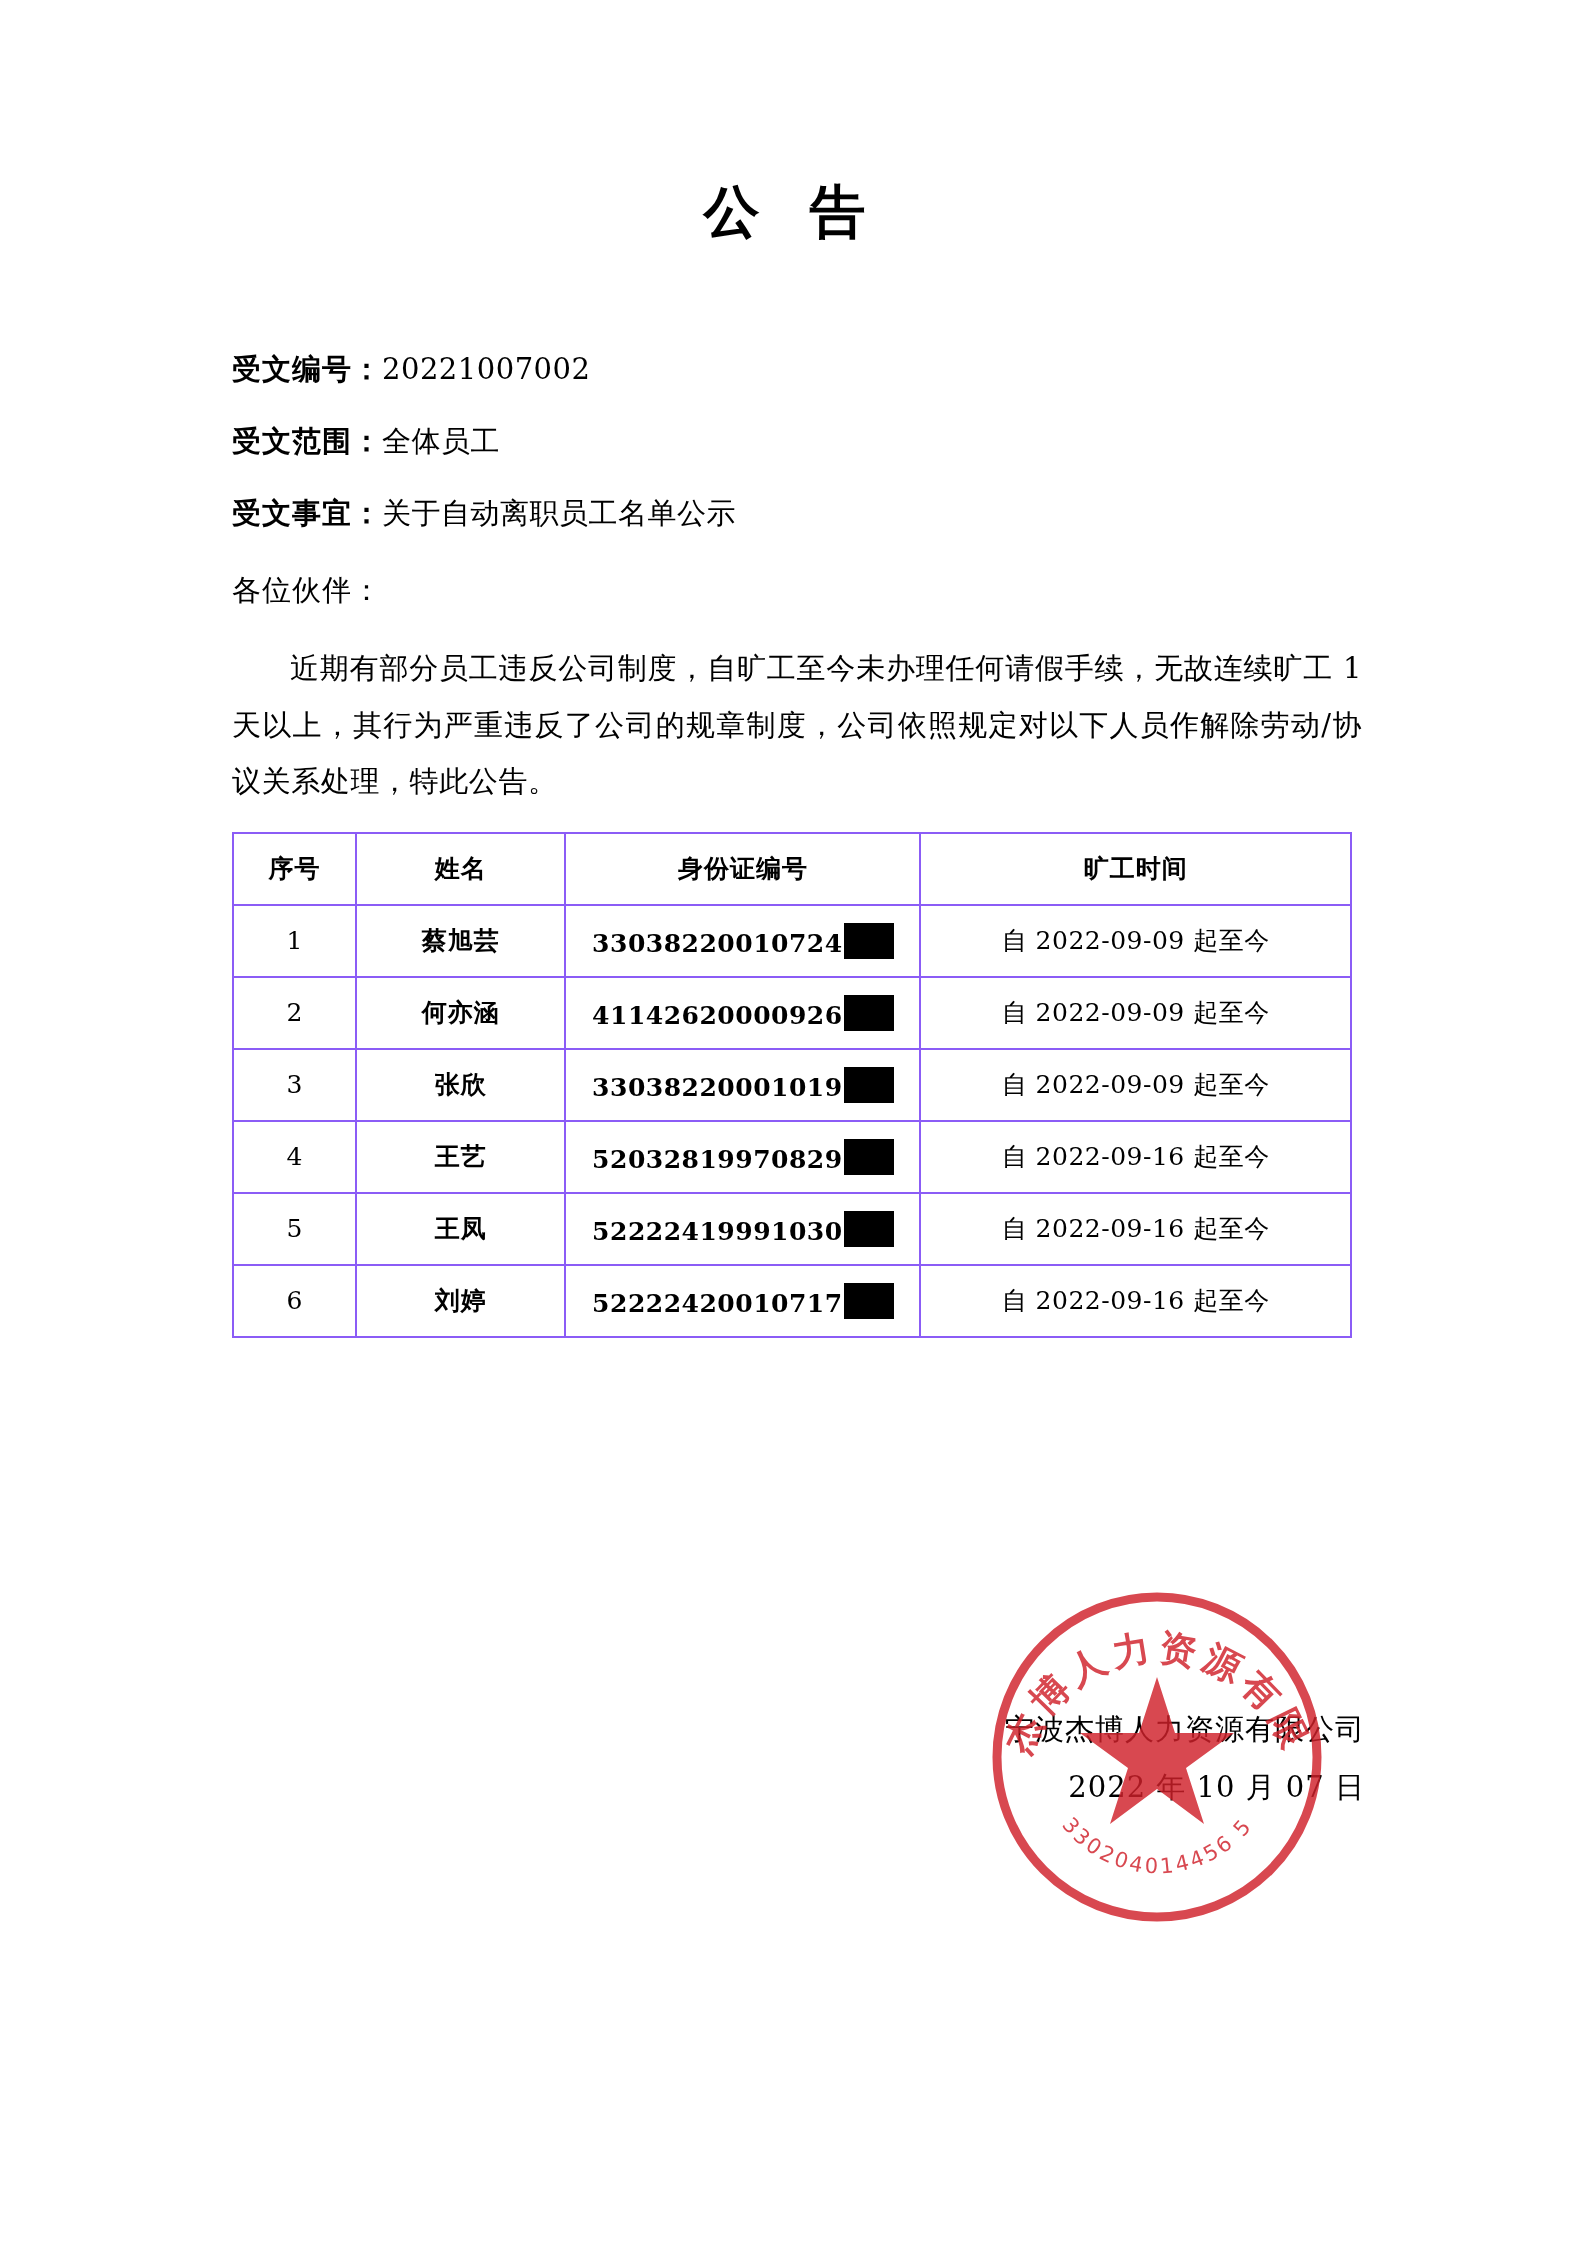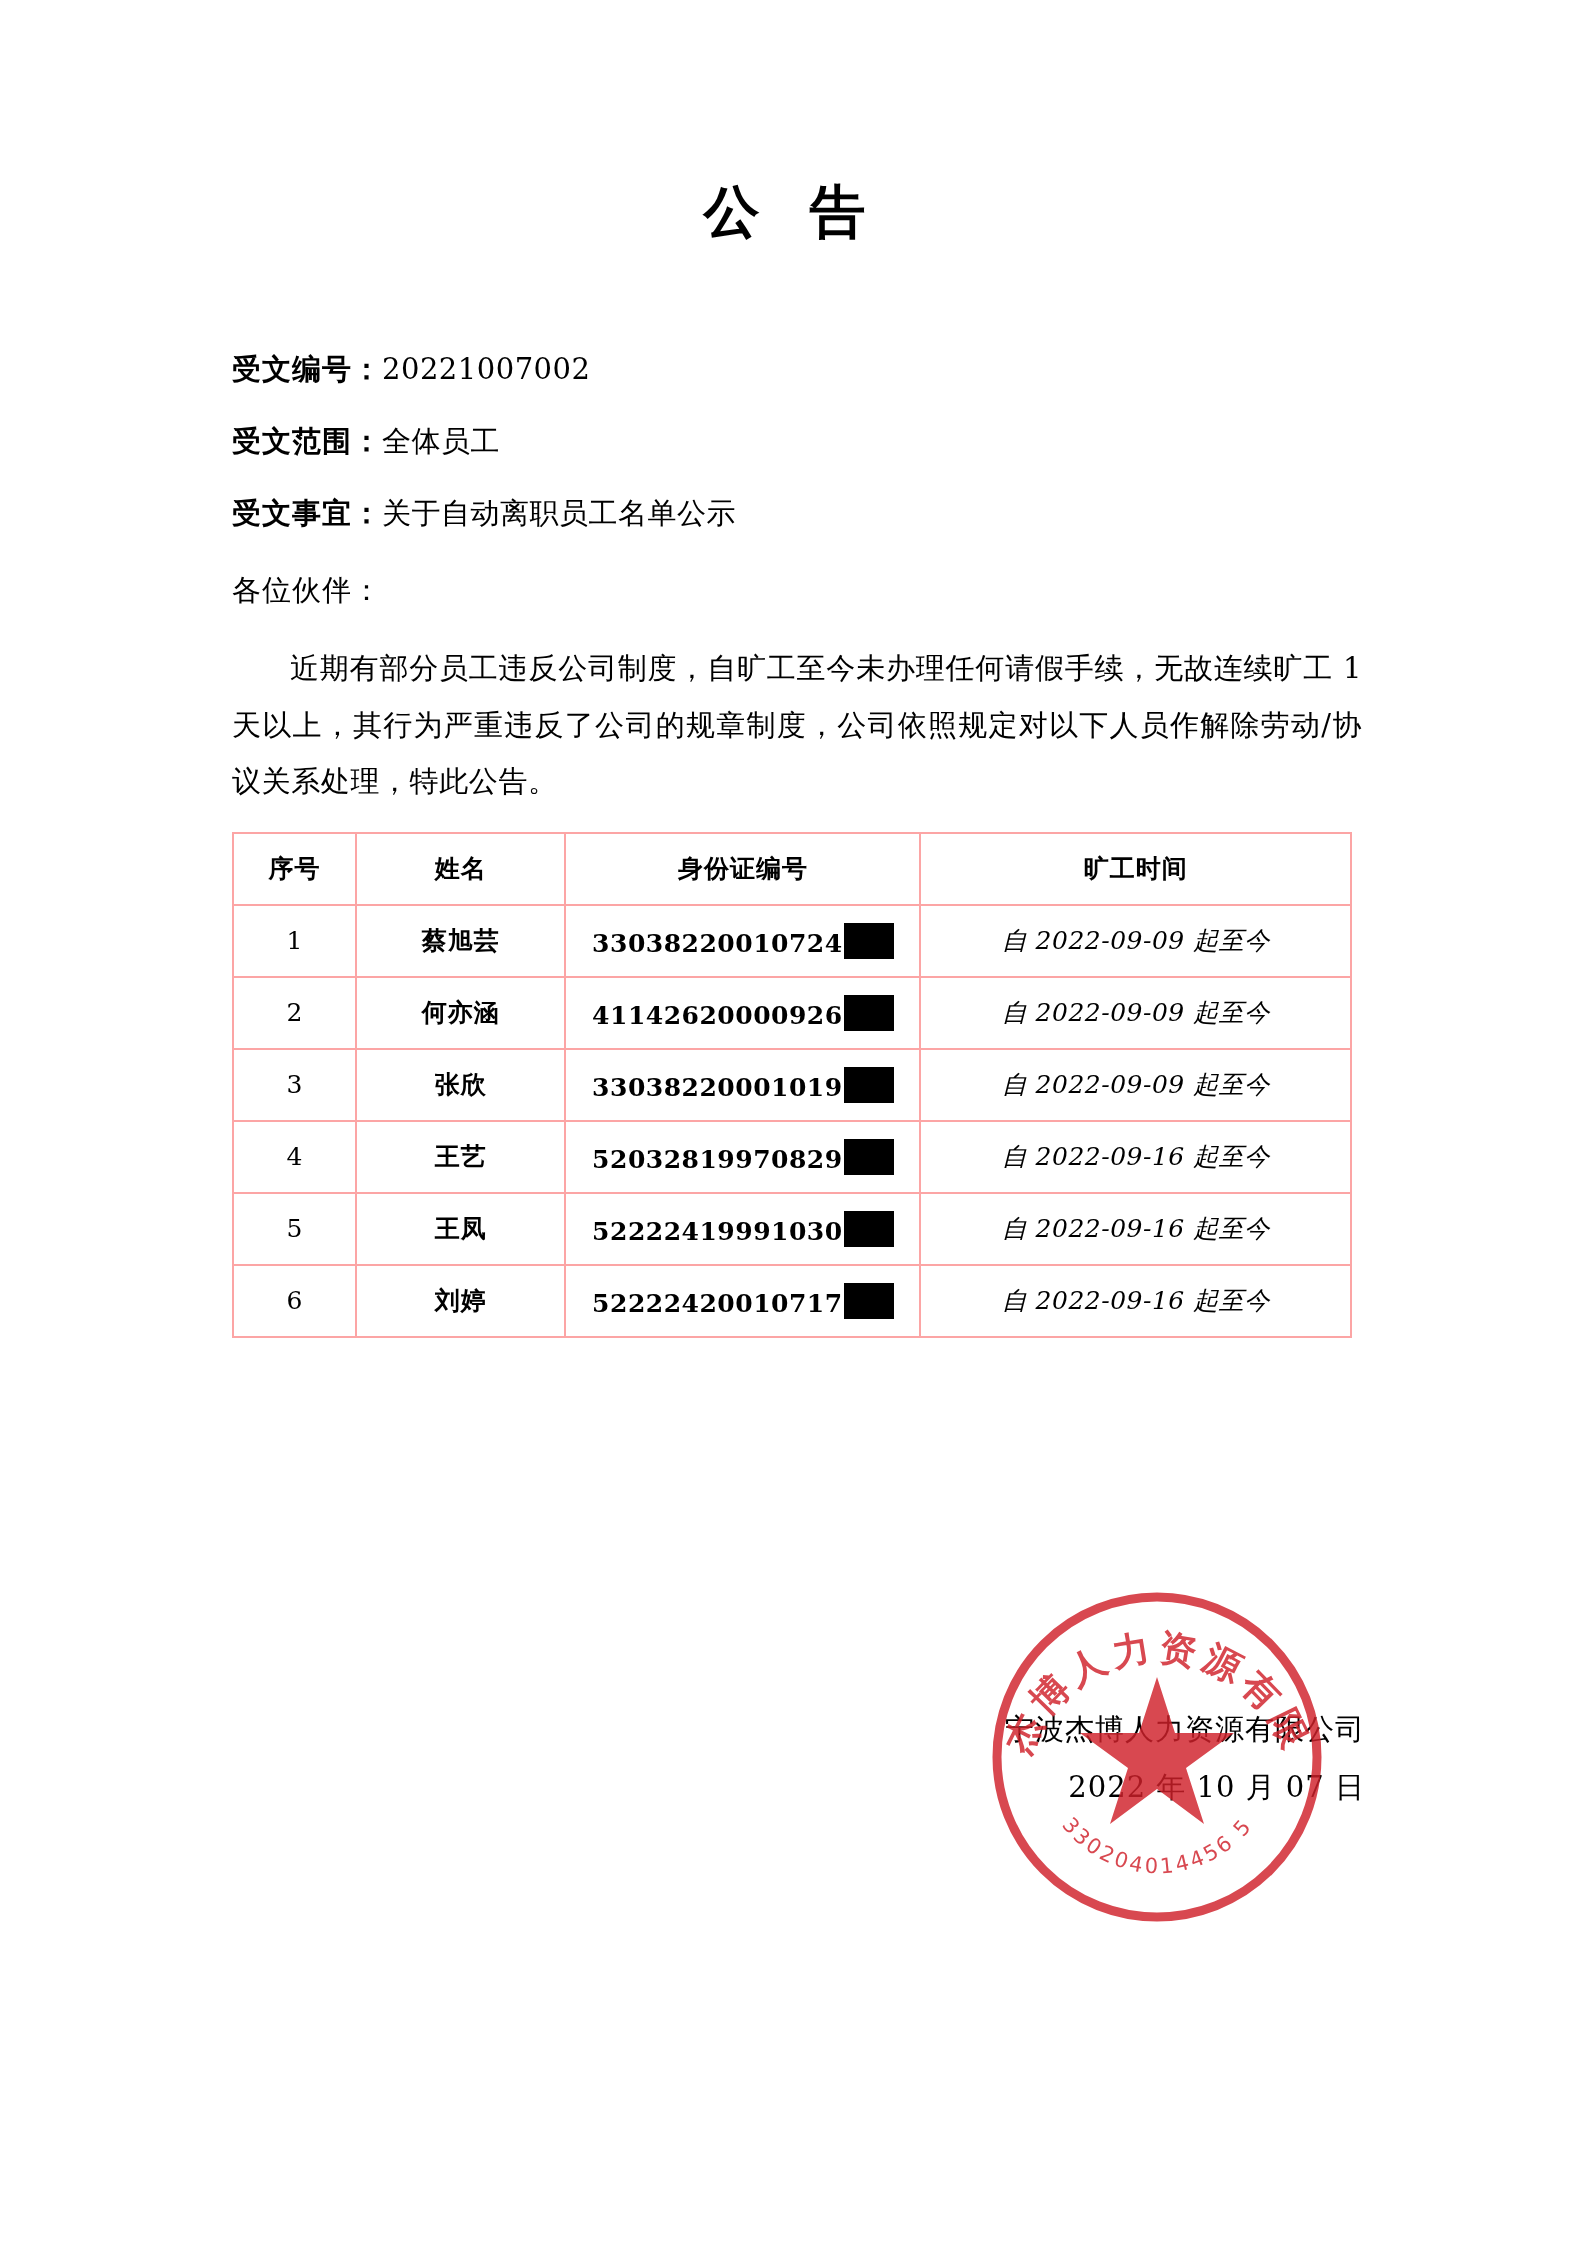--- a/index.html
+++ b/index.html
@@ -69,21 +69,21 @@
     margin-top: 14px;
     margin-bottom: 14px;
     letter-spacing: 1px;
   }
   table.name-table {
     border-collapse: collapse;
     width: 1120px;
     table-layout: fixed;
   }
   table.name-table td, table.name-table th {
-    border: 2px solid #fca5a5;
+    border: 2px solid #8b5cf6;
     text-align: center;
     vertical-align: middle;
     font-size: 25px;
     height: 68px;
     font-family: "DejaVu Serif", "Liberation Serif", serif;
   }
   table.name-table th {
     font-weight: bold;
     letter-spacing: 1px;
   }
@@ -98,21 +98,21 @@
     white-space: nowrap;
   }
   .redact {
     display: inline-block;
     width: 50px;
     height: 36px;
     background: #000;
     vertical-align: -7px;
     margin-left: 1px;
   }
-  .cell-date { letter-spacing: 0.5px; font-style: italic; }
+  .cell-date { letter-spacing: 0.5px; }
   .sign-block {
     position: absolute;
     right: 222px;
     top: 1700px;
     text-align: right;
     font-size: 29px;
     line-height: 2.0;
     letter-spacing: 1px;
     z-index: 2;
   }

